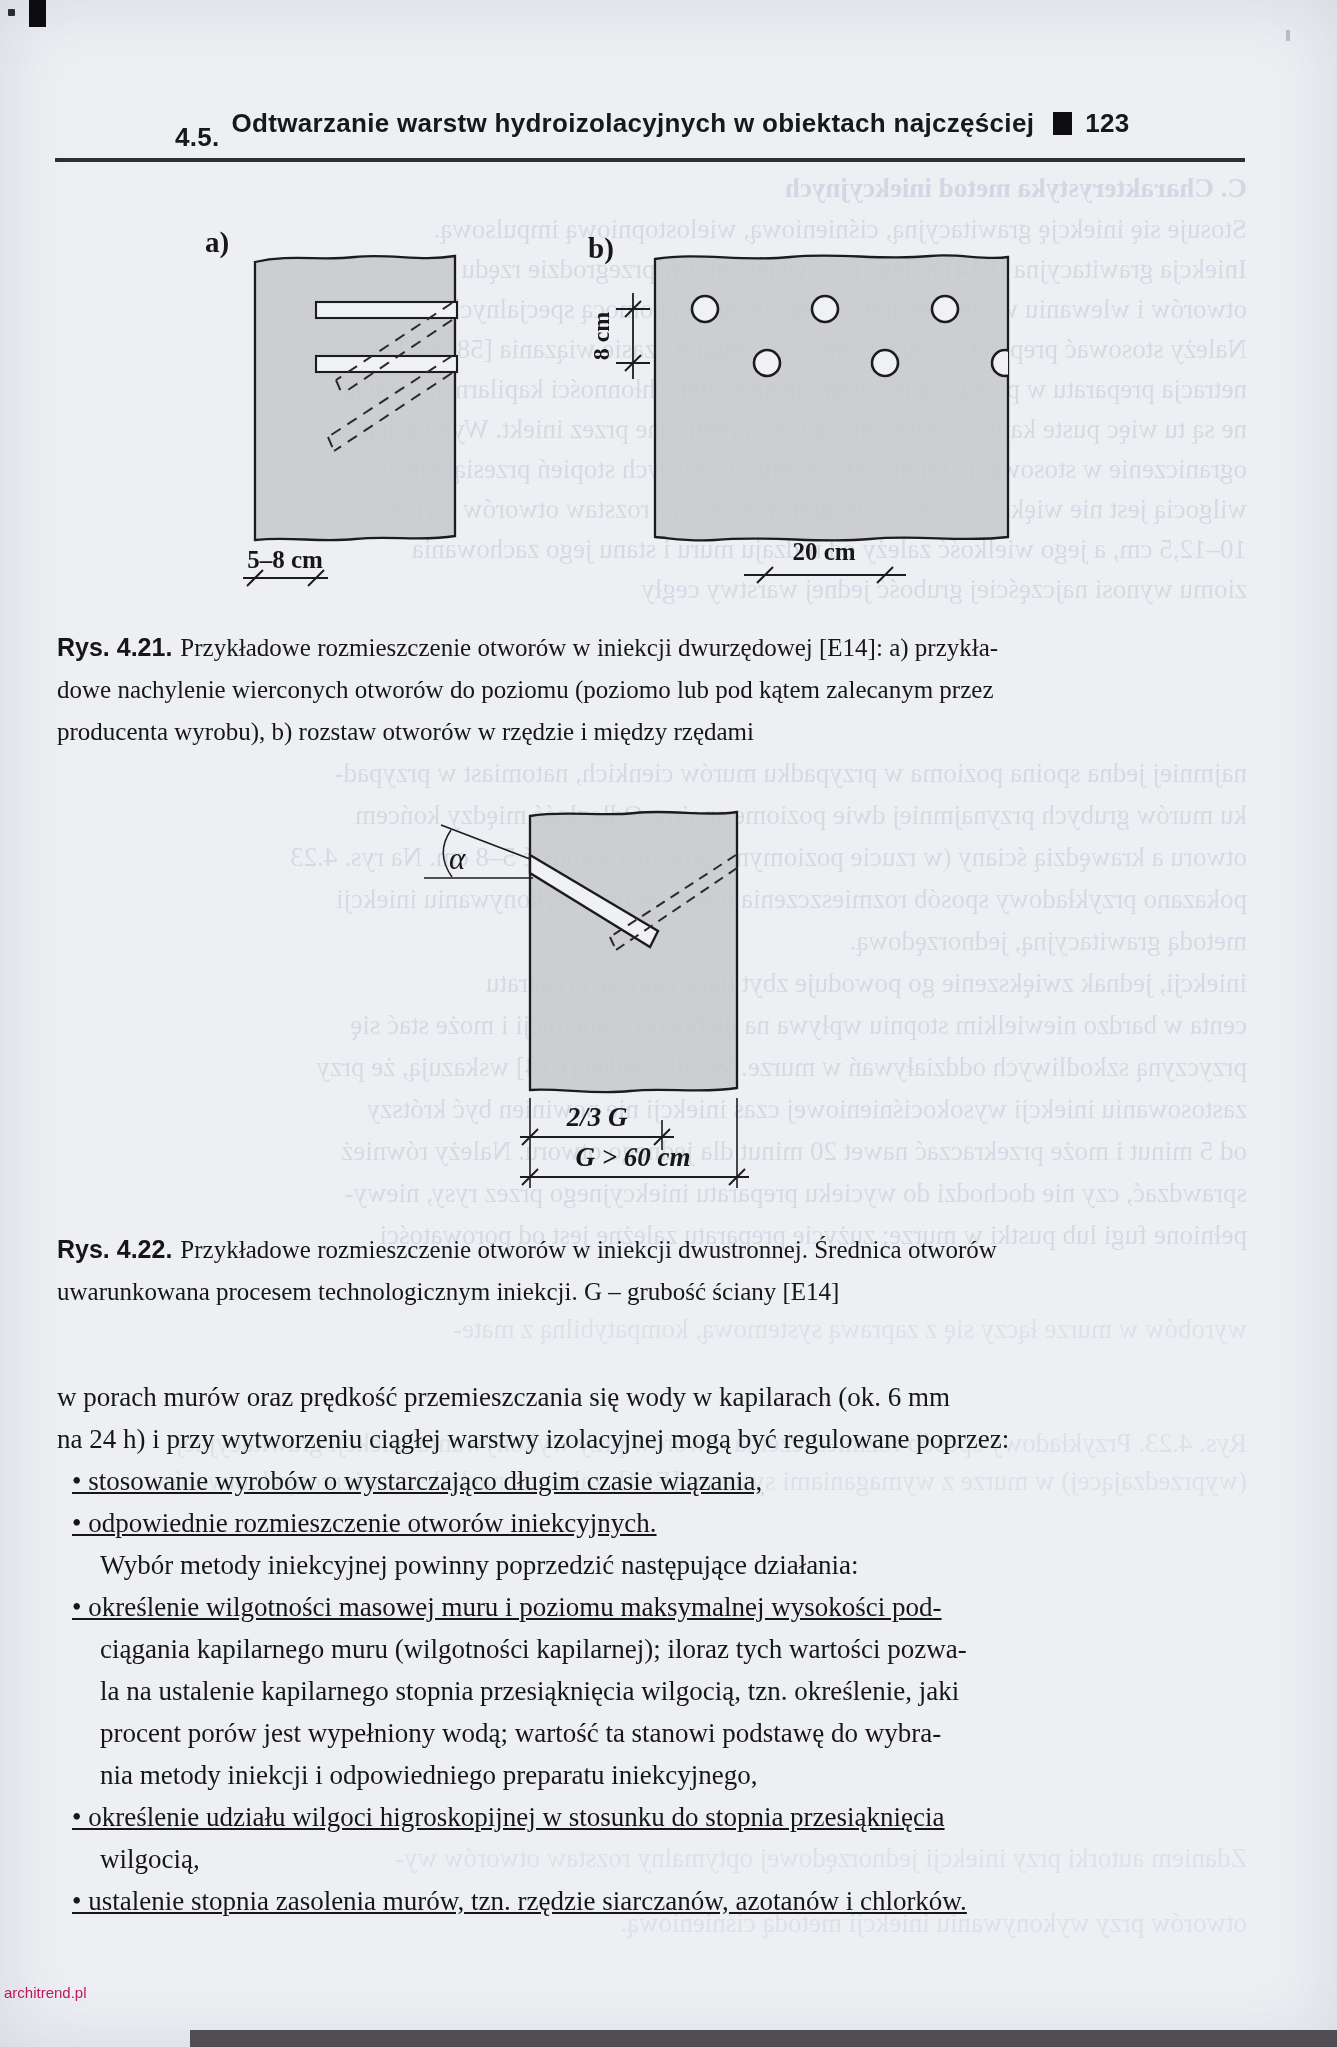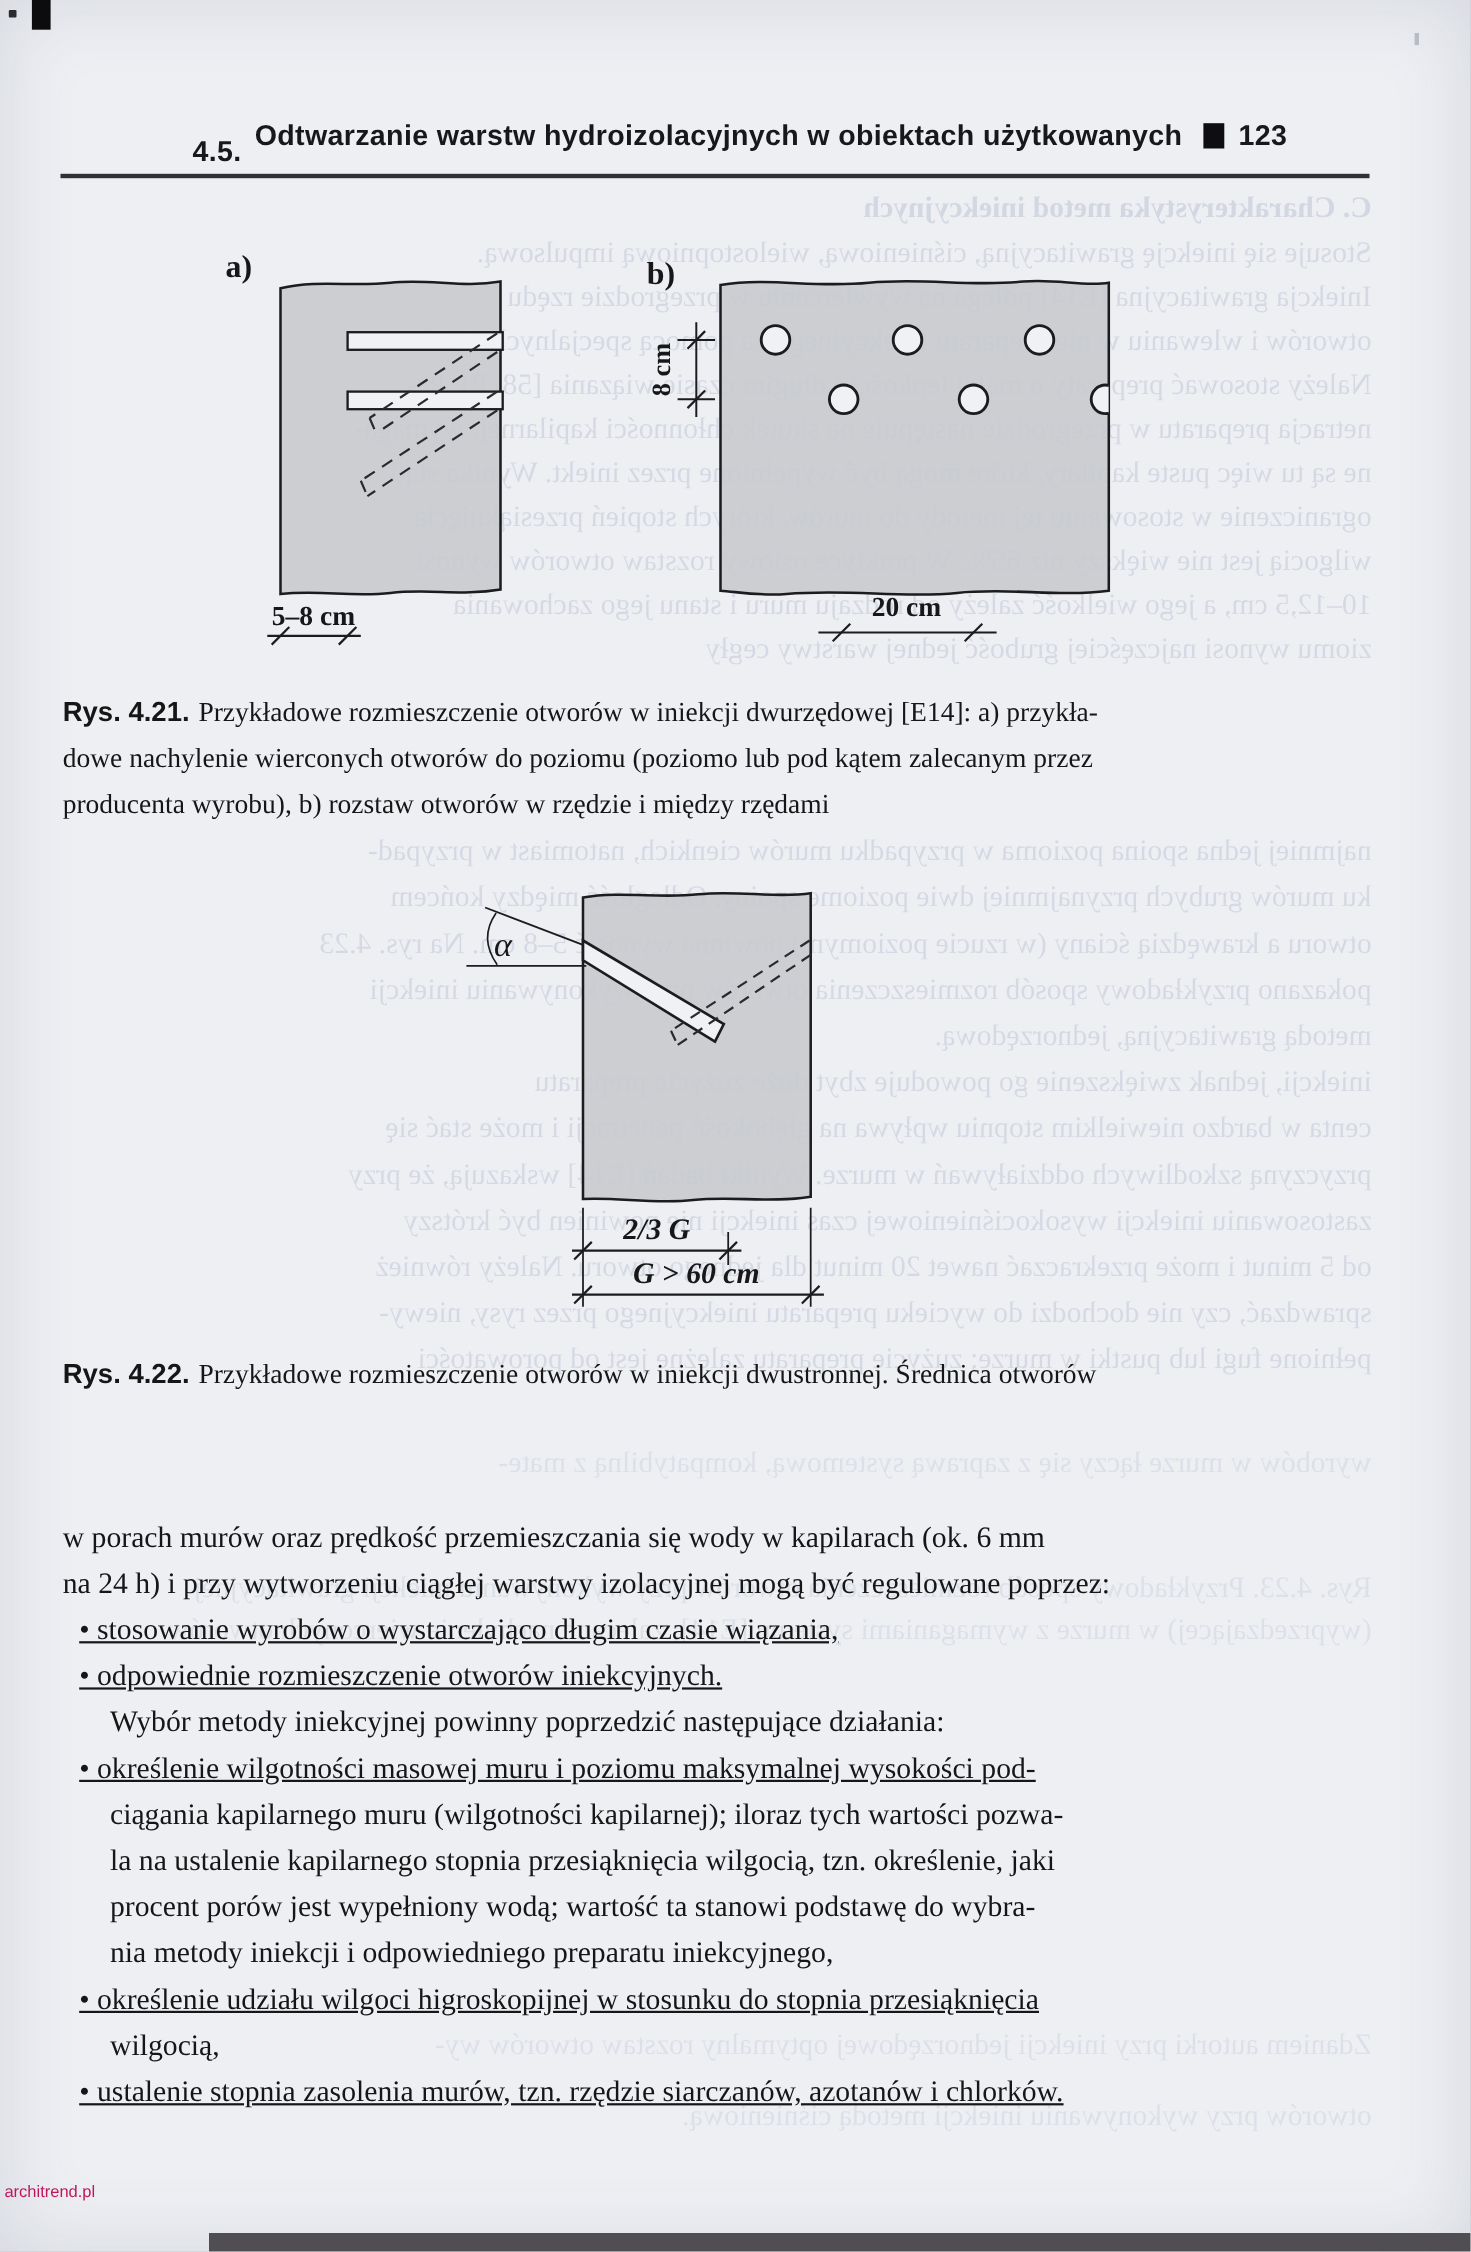--- a/index.html
+++ b/index.html
@@ -78,21 +78,21 @@
     <div class="bl" style="top:1220px">pełnione fugi lub pustki w murze; zużycie preparatu zależne jest od porowatości</div>
     <div class="bl bl-s" style="top:1314px">wyrobów w murze łączy się z zaprawą systemową, kompatybilną z mate-</div>
     <div class="bl bl-s" style="top:1428px">Rys. 4.23. Przykładowy sposób rozmieszczenia otworów przy wykonywaniu iniekcji grawitacyjnej</div>
     <div class="bl bl-s" style="top:1466px">(wyprzedzającej) w murze z wymaganiami systemu [E14]; zalecane nachylenie wierconych otworów</div>
     <div class="bl bl-s" style="top:1843px">Zdaniem autorki przy iniekcji jednorzędowej optymalny rozstaw otworów wy-</div>
     <div class="bl bl-s" style="top:1908px">otworów przy wykonywaniu iniekcji metodą ciśnieniową.</div>
   </div>
 
   <div class="header">
     <span class="sec">4.5.</span>
-    <span class="ttl">Odtwarzanie warstw hydroizolacyjnych w obiektach użytkowanych</span>
+    <span class="ttl">Odtwarzanie warstw hydroizolacyjnych w obiektach najczęściej</span>
     <span class="sq"></span>
     <span class="num">123</span>
   </div>
   <div class="rule"></div>
 
   <svg class="figs" width="1337" height="2047" viewBox="0 0 1337 2047">
     <defs>
       <clipPath id="wallBclip">
         <path d="M655,259 C700,252 740,262 790,257 C840,252 880,261 930,256 C960,253 985,261 1008,257
                  L1008,537 C960,543 920,534 870,539 C820,544 770,535 715,540 C690,542 670,538 655,537 Z"></path>
@@ -177,20 +177,21 @@
       <span class="lbl">Rys. 4.21.</span><span>Przykładowe rozmieszczenie otworów w iniekcji dwurzędowej [E14]: a) przykła-</span>
     </div>
     <div class="capline">dowe nachylenie wierconych otworów do poziomu (poziomo lub pod kątem zalecanym przez</div>
     <div class="capline">producenta wyrobu), b) rozstaw otworów w rzędzie i między rzędami</div>
   </div>
 
   <div class="cap" style="top:1228px">
     <div class="capline">
       <span class="lbl">Rys. 4.22.</span><span>Przykładowe rozmieszczenie otworów w iniekcji dwustronnej. Średnica otworów</span>
     </div>
+    <div class="capline">uwarunkowana procesem technologicznym iniekcji. G – grubość ściany [E14]</div>
   </div>
 
   <div class="bodytext">
     <div class="ln flush">w porach murów oraz prędkość przemieszczania się wody w kapilarach (ok. 6 mm</div>
     <div class="ln flush">na 24 h) i przy wytworzeniu ciągłej warstwy izolacyjnej mogą być regulowane poprzez:</div>
     <div class="ln bullet">• stosowanie wyrobów o wystarczająco długim czasie wiązania,</div>
     <div class="ln bullet">• odpowiednie rozmieszczenie otworów iniekcyjnych.</div>
     <div class="ln cont">Wybór metody iniekcyjnej powinny poprzedzić następujące działania:</div>
     <div class="ln bullet">• określenie wilgotności masowej muru i poziomu maksymalnej wysokości pod-</div>
     <div class="ln cont">ciągania kapilarnego muru (wilgotności kapilarnej); iloraz tych wartości pozwa-</div>

